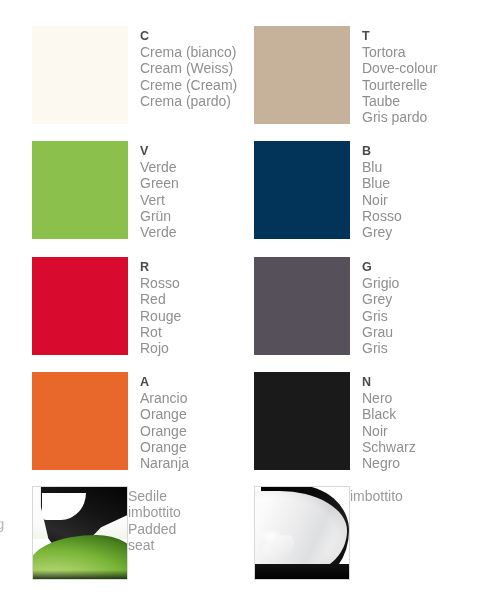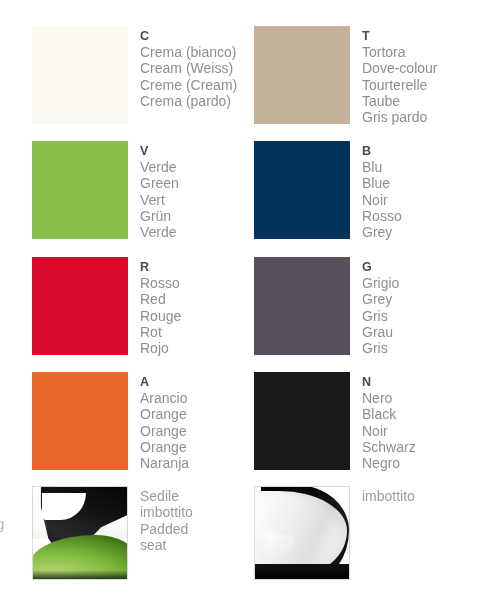--- a/index.html
+++ b/index.html
@@ -80,21 +80,20 @@
     color: #4a4a4a;
     letter-spacing: 0.2px;
   }
   .name {
     font-size: 14px;
     line-height: 16.3px;
     color: #8f8f8f;
     white-space: nowrap;
   }
   .photo-labels {
-    margin-left: 12px;
     padding-top: 2px;
   }
   .photo-labels .name { color: #9a9a9a; }
 
   
   .pic-seat {
     background:
       radial-gradient(130% 75% at 18% 100%, #cfe59a 0%, #aed36a 26%, #7fba3d 55%, #4e8b22 78%, #2f5e14 100%),
       linear-gradient(180deg, #ffffff 0%, #ffffff 44%, #eaf4d8 52%, #b9da84 62%, #8cc04c 100%);
     position: relative;

